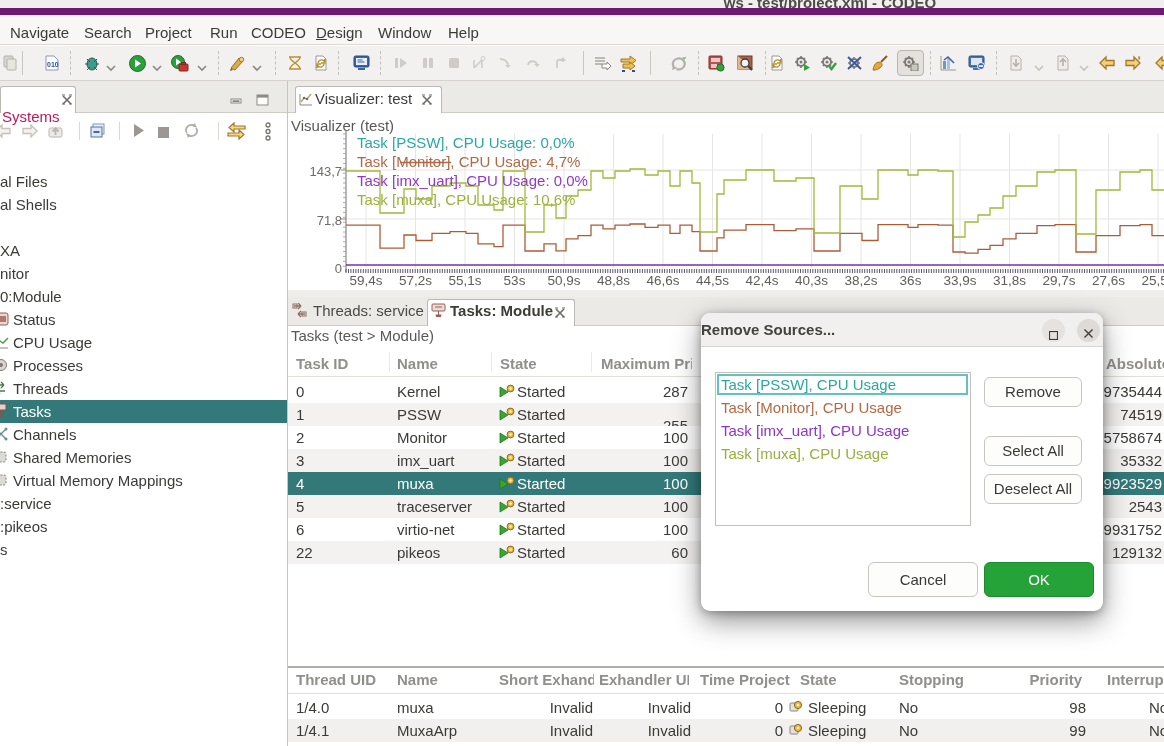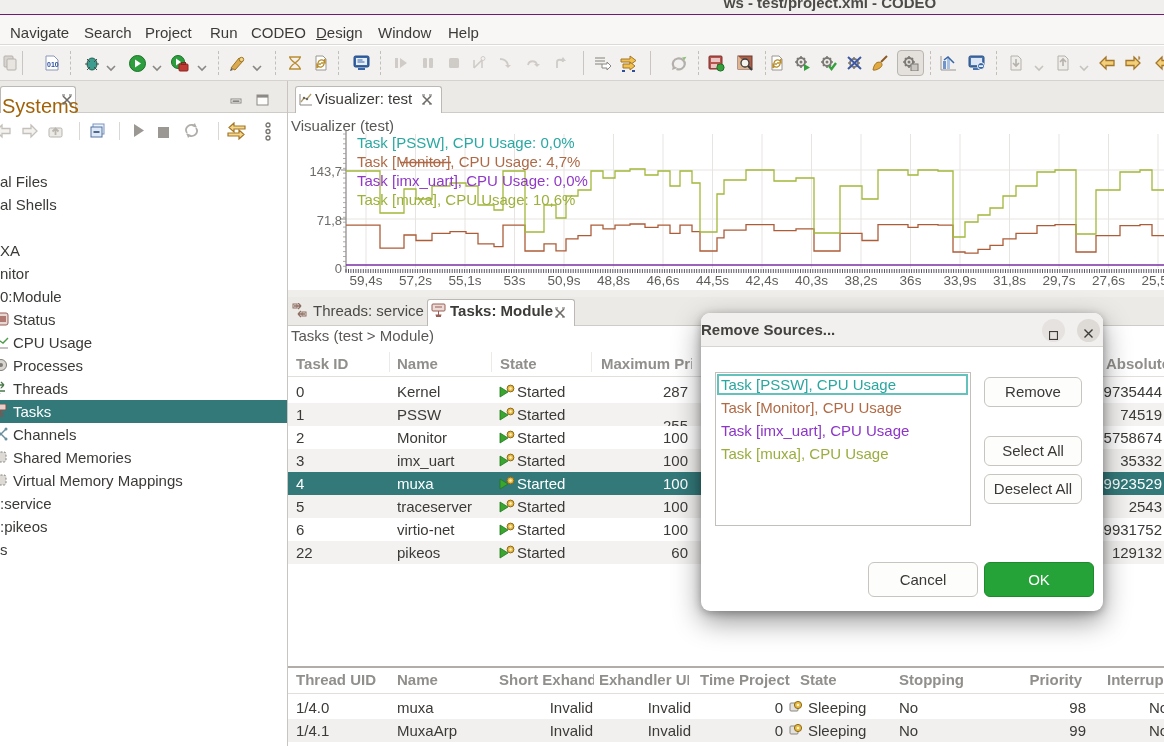--- a/index.html
+++ b/index.html
@@ -1,18 +1,18 @@
 <!DOCTYPE html>
 <html><head><meta charset="utf-8"><style>
 *{margin:0;padding:0;box-sizing:border-box}
 html,body{width:1164px;height:746px;overflow:hidden}
 body{font-family:"Liberation Sans",sans-serif;font-size:15px;color:#3c3a37;background:#fff}
 #app{position:relative;width:1164px;height:746px;overflow:hidden;background:#fff}
 .abs{position:absolute}
-#titlebar{position:absolute;left:0;top:0;width:1164px;height:15px;background:#f1efed;border-bottom:1px solid #701a75;overflow:hidden}
+#titlebar{position:absolute;left:0;top:0;width:1164px;height:15px;background:#f1efed;border-bottom:7px solid #701a75;overflow:hidden}
 #titlebar .t{position:absolute;left:248px;top:-6px;width:1164px;text-align:center;font-weight:bold;font-size:15px;line-height:17px;color:#4d4b48}
 #menubar{position:absolute;left:0;top:15px;width:1164px;height:30px;background:#f8f7f5;border-bottom:1px solid #ddd9d5}
 #menubar span{position:absolute;top:0;line-height:36px;font-size:15px;color:#3d3b38}
 #toolbar{position:absolute;left:0;top:46px;width:1164px;height:35px;background:#f3f1ef;border-bottom:1px solid #d6d2cd}
 .ti{position:absolute;top:9px;width:16px;height:16px}
 .tsep{position:absolute;top:5px;height:24px;width:0;border-left:1px solid #c9c5c0}
 .tsepd{position:absolute;top:5px;height:24px;width:0;border-left:1px dashed #c2beb9}
 .chev{position:absolute;top:13px;width:10px;height:8px}
 .band{background:#eceae7;border-bottom:1px solid #cfccc7}
 .tab-active{position:absolute;background:#fff;border:1px solid #bcb8b3;border-bottom:none;border-radius:3px 3px 0 0}
@@ -220,21 +220,21 @@
           <path d="M15 2l1 2 2-1-1 2 2 1-2 1 1 2-2-1-1 2" fill="#a3762a" transform="scale(0.6) translate(9,-1)"></path>
         </svg></div>
 <div class="ti" style="left:1152px"><svg width="16" height="16">
           <path d="M10 2L4 8l6 6v-3.5h8v-5h-8z" fill="#f3cf7a" stroke="#a3762a" stroke-width="1.3"></path>
         </svg></div>
 </div>
 
 <div class="abs" style="left:0;top:81px;width:288px;height:665px;background:#fff;border-right:1px solid #c8c4bf">
   <div class="abs band" style="left:0;top:0;width:287px;height:32px"></div>
   <div class="tab-active" style="left:0;top:5px;width:76px;height:27px"></div>
-  <div class="abs" style="left:2px;top:14px;font-size:20px;color:#a16207">Systems</div>
+  <div class="abs" style="left:2px;top:27px;font-size:15px;color:#be185d">Systems</div>
   <div class="abs" style="left:61px;top:11px"><svg width="12" height="12">
           <path d="M2 2l8 8M10 2l-8 8" stroke="#6e6b67" stroke-width="1.6"></path>
           <path d="M1 1h3M8 1h3M1 10h3M8 10h3" stroke="#6e6b67" stroke-width="1.2"></path>
         </svg></div>
   <div class="abs" style="left:230px;top:12px"><svg width="13" height="11">
           <rect x="1" y="3" width="10" height="4" fill="#fdfdfc" stroke="#8d8a86"></rect>
           <rect x="2.5" y="4.5" width="7" height="1.2" fill="#55524e"></rect>
         </svg></div>
   <div class="abs" style="left:256px;top:11px"><svg width="13" height="12">
           <rect x="1" y="1" width="11" height="10" fill="#fdfdfc" stroke="#8d8a86"></rect>

